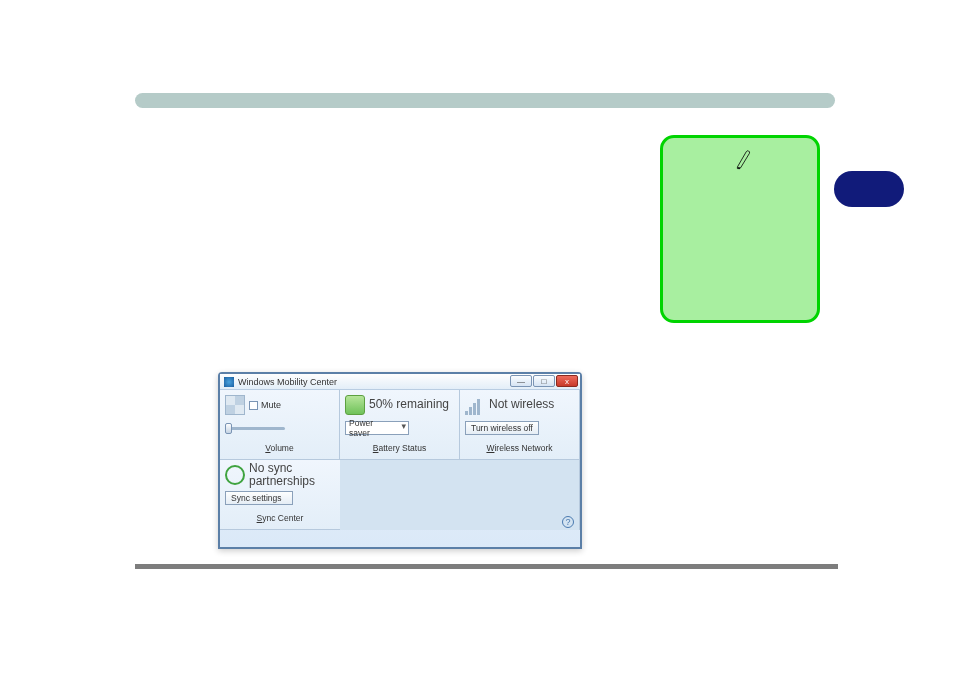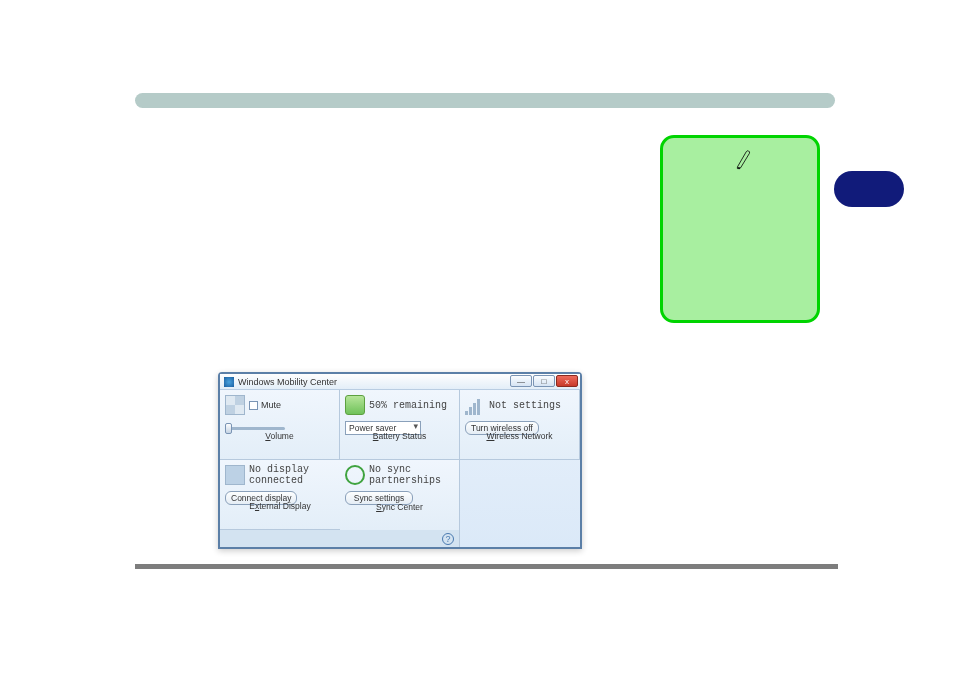--- a/index.html
+++ b/index.html
@@ -143,44 +143,43 @@
     align-items: center;
     gap: 4px;
     height: 22px;
   }
   .tile-icon {
     width: 20px;
     height: 20px;
     flex-shrink: 0;
   }
   .tile-status {
-    font-size: 10px;
+    font-size: 12px;
     color: #444;
     line-height: 1.1;
-    font-family: Liberation Mono, monospace;
   }
   .tile-ctrl {
     margin-top: 4px;
     height: 16px;
     display:flex;
     align-items:center;
   }
   .tile-button {
     border: 1px solid #8aa0ba;
     background: linear-gradient(#fdfefe,#e5edf5);
     font-size: 8.5px;
     padding: 1px 5px;
-    border-radius: 6px;
+    border-radius: 0;
     min-width: 68px;
-    text-align: center;
+    text-align: left;
     cursor: default;
   }
   .tile-footer {
     position: absolute;
-    bottom: 18px;
+    bottom: 6px;
     left: 0;
     width: 100%;
     text-align: center;
     font-size: 8.5px;
     color: #333;
   }
   .tile-footer .u { text-decoration: underline; }
 
   
   .mute-row { display:flex; align-items:center; gap:3px; }
@@ -198,21 +197,21 @@
     top: -4px;
     width: 7px;
     height: 11px;
     background: linear-gradient(#fdfdfd,#c5d4e5);
     border:1px solid #7a94b4;
     border-radius:2px;
   }
 
   
   .dropdown {
-    width: 76px;
+    width: 64px;
     height: 14px;
     border:1px solid #8aa0ba;
     background:#fff;
     font-size:8.5px;
     padding:0 12px 0 3px;
     position:relative;
     display:flex;
     align-items:center;
   }
   .dropdown::after {
@@ -320,38 +319,28 @@
     </div>
 
     <div class="tile">
       <div class="tile-head">
         <div class="tile-icon ico-wifi">
             <span></span>
             <span></span>
             <span></span>
             <span></span>
           </div>
-        <div class="tile-status">Not settings</div>
+        <div class="tile-status">Not wireless</div>
       </div>
       <div class="tile-ctrl">
         <div class="tile-button">Turn wireless off</div>
       </div>
       <div class="tile-footer"><span class="u">W</span>ireless Network</div>
     </div>
 
-    <div class="tile">
-      <div class="tile-head">
-        <div class="tile-icon ico-display"></div>
-        <div class="tile-status">No display connected</div>
-      </div>
-      <div class="tile-ctrl">
-        <div class="tile-button">Connect display</div>
-      </div>
-      <div class="tile-footer">E<span class="u">x</span>ternal Display</div>
-    </div>
 
     <div class="tile">
       <div class="tile-head">
         <div class="tile-icon ico-sync"></div>
         <div class="tile-status">No sync partnerships</div>
       </div>
       <div class="tile-ctrl">
         <div class="tile-button">Sync settings</div>
       </div>
       <div class="tile-footer"><span class="u">S</span>ync Center</div>

